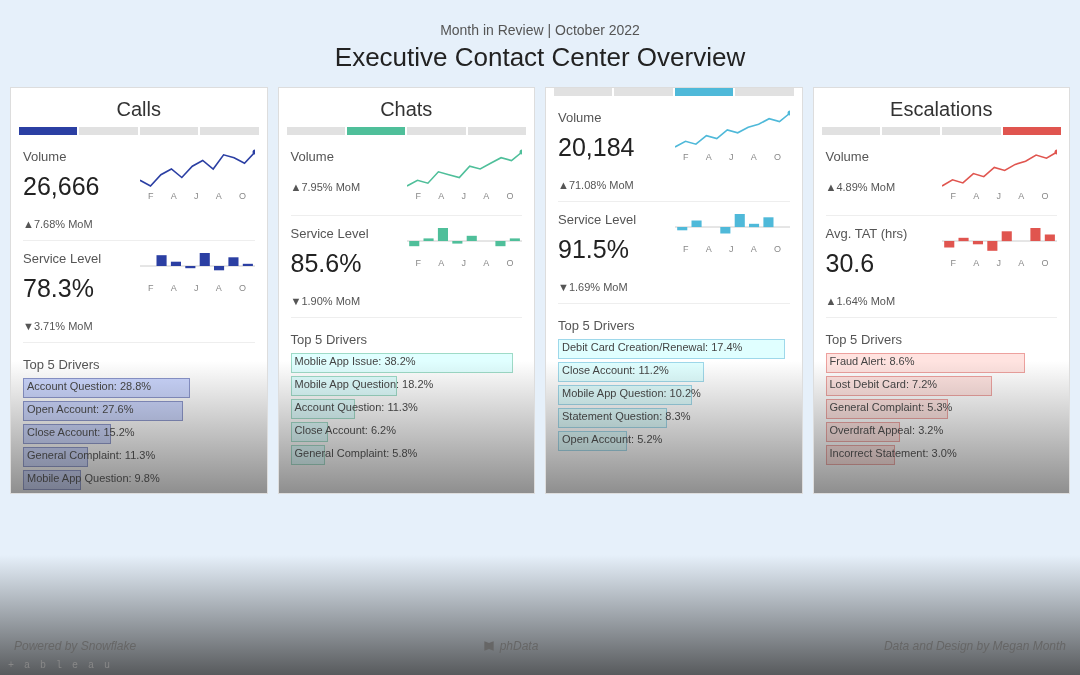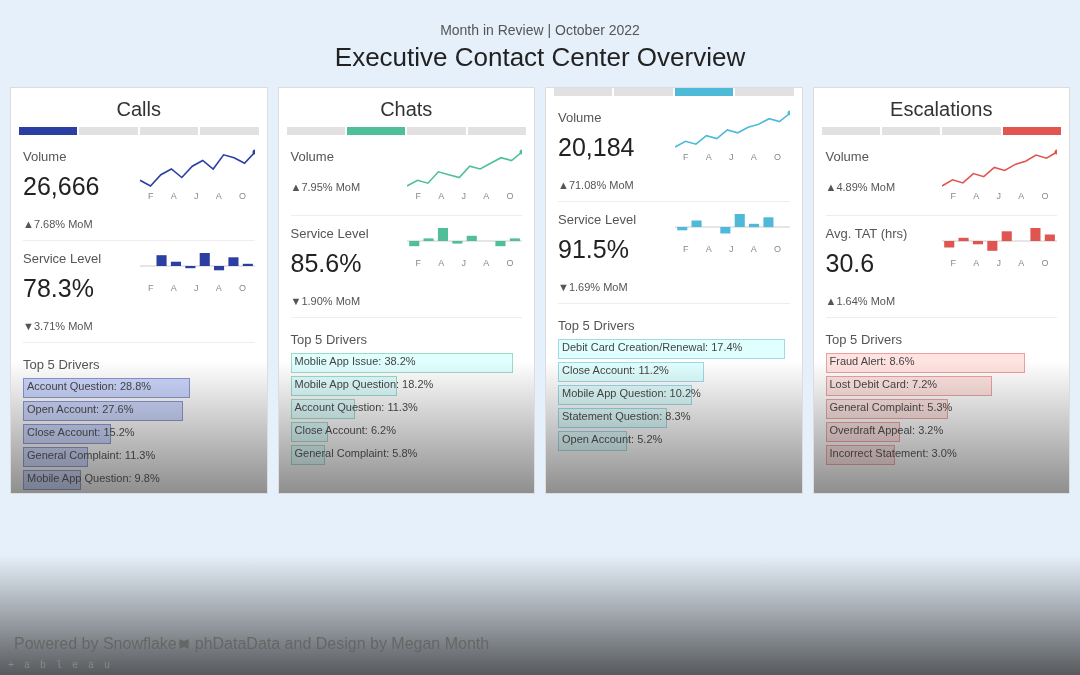--- a/index.html
+++ b/index.html
@@ -123,25 +123,26 @@
       left: 0; right: 0; bottom: 0;
       height: 220px;
       pointer-events: none;
       background: linear-gradient(to bottom, rgba(50,50,50,0.0) 0%, rgba(50,50,50,0.0) 40%, rgba(50,50,50,0.55) 100%);
     }
     .footer {
       position: absolute;
       left: 0; right: 0;
       bottom: 22px;
       display: flex;
-      justify-content: flex-start;
+      justify-content: space-between;
       padding: 0 14px;
-      font-size: 16px;
+      font-size: 12px;
       color: #666;
       z-index: 2;
+      font-style: italic;
     }
     .phdata {
       display: flex;
       align-items: center;
       gap: 4px;
     }
     .tableau-badge {
       position: absolute;
       left: 8px;
       bottom: 4px;

